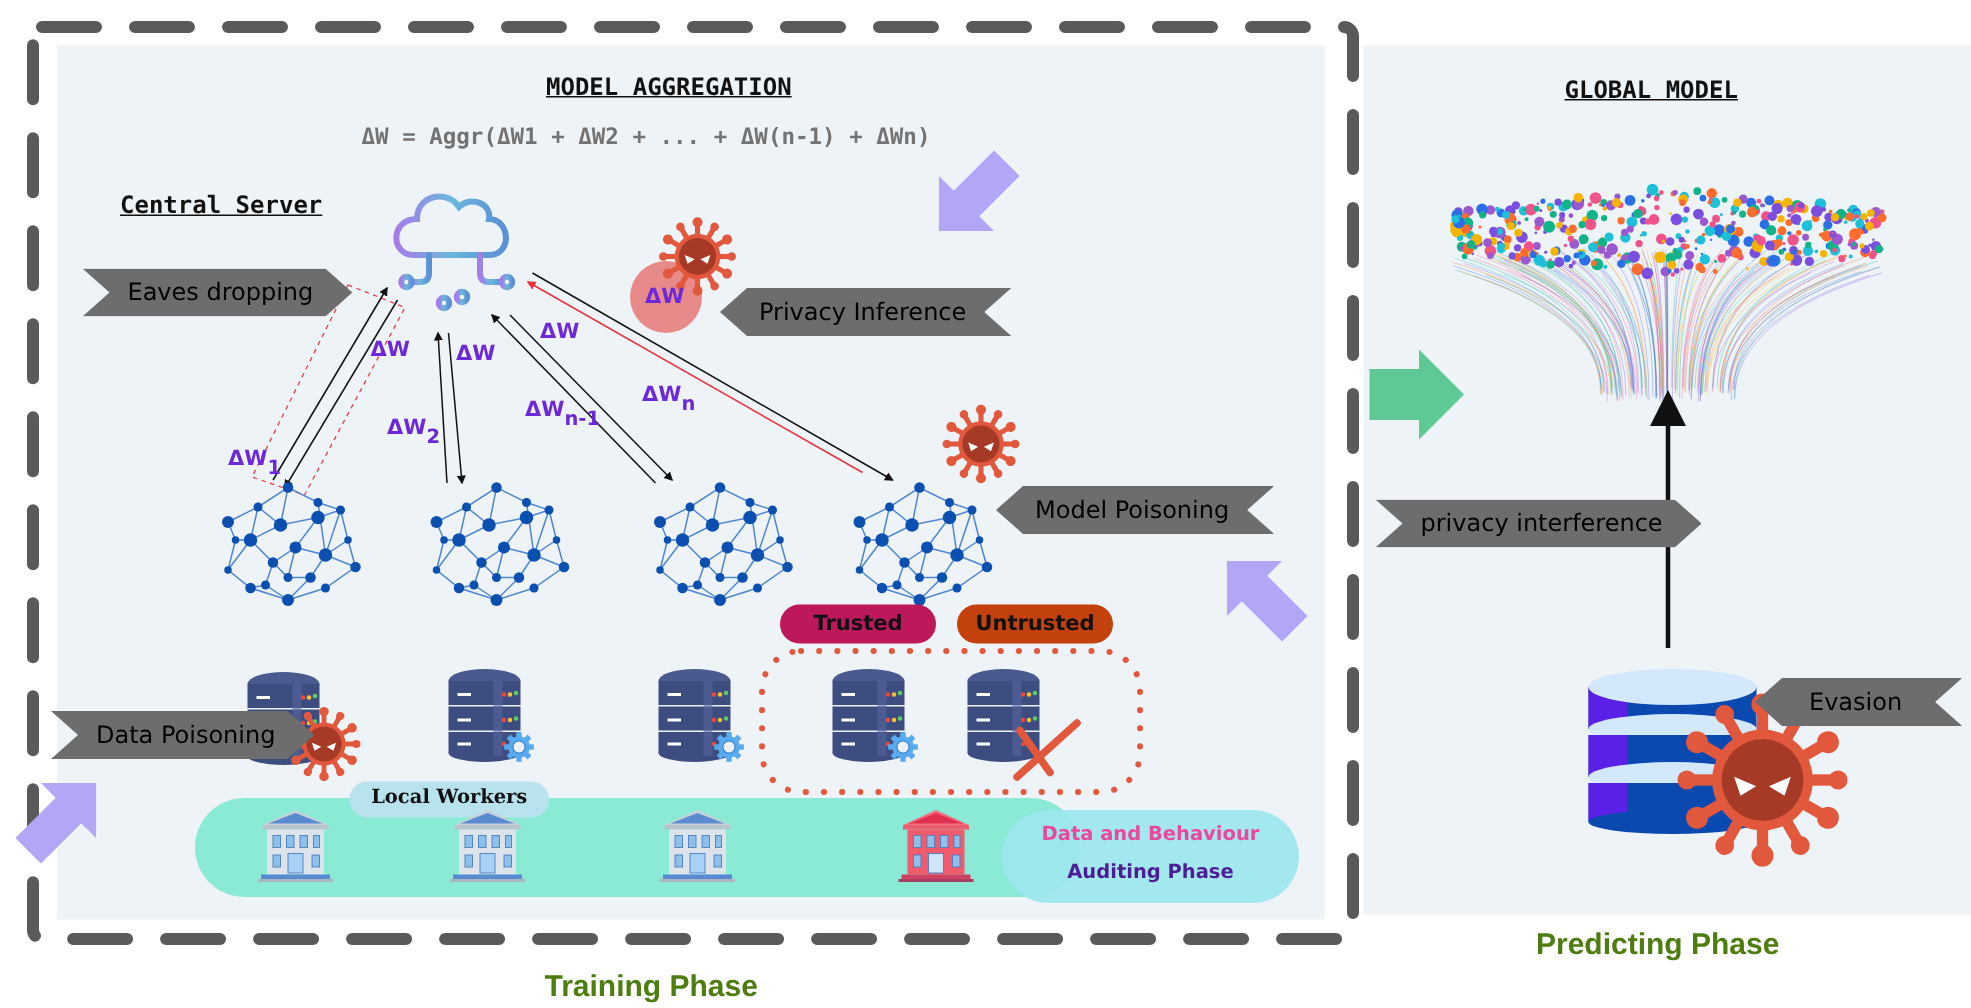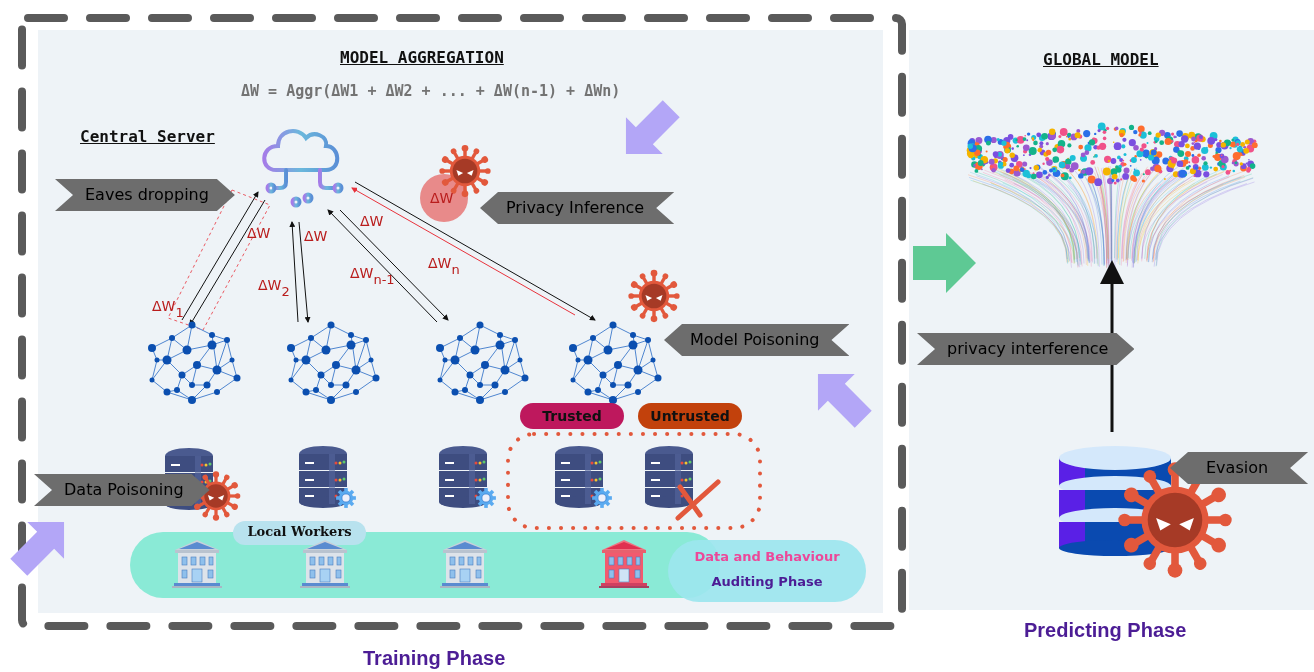--- a/index.html
+++ b/index.html
@@ -6,24 +6,24 @@
   body { width:1314px; height:672px; position:relative; overflow:hidden; font-family:"DejaVu Sans", sans-serif; }
   .abs { position:absolute; }
   .panel-train { left:38px; top:30px; width:845px; height:583px; background:#eef3f7; }
   .panel-predict { left:909px; top:30px; width:405px; height:580px; background:#eef3f7; }
   svg.overlay { position:absolute; left:0; top:0; width:1314px; height:672px; }
   .title-mono { font-family:"DejaVu Sans Mono", monospace; font-weight:bold; text-decoration:underline; color:#111; white-space:nowrap; }
   .formula { font-family:"DejaVu Sans Mono", monospace; font-weight:bold; color:#737373; font-size:15px; white-space:nowrap; }
   .tag { position:absolute; height:32px; background:#6d6d6d; color:#000000; font-size:16px; line-height:32px; white-space:nowrap; font-family:"DejaVu Sans", sans-serif; }
   .tag.right { clip-path:polygon(0 0, calc(100% - 18px) 0, 100% 50%, calc(100% - 18px) 100%, 0 100%, 18px 50%); padding:0 26px 0 30px; }
   .tag.left { clip-path:polygon(18px 0, 100% 0, calc(100% - 18px) 50%, 100% 100%, 18px 100%, 0 50%); padding:0 30px 0 26px; }
-  .dw { font-family:"DejaVu Sans", sans-serif; font-weight:normal; font-size:14px; color:#b91c1c; white-space:nowrap; }
+  .dw { font-family:"DejaVu Sans", sans-serif; font-weight:bold; font-size:14px; color:#6d28d9; white-space:nowrap; }
   .dw sub { font-size:13px; vertical-align:-6px; }
   .pill { position:absolute; border-radius:14px; font-weight:bold; font-size:14px; text-align:center; color:#111; }
-  .phase-label { position:absolute; font-family:"Liberation Sans", sans-serif; font-weight:bold; font-size:20px; color:#4c1d95; white-space:nowrap; }
+  .phase-label { position:absolute; font-family:"Liberation Sans", sans-serif; font-weight:bold; font-size:20px; color:#4d7c0f; white-space:nowrap; }
 </style>
 </head>
 <body>
 
 <div class="abs panel-train"></div>
 <div class="abs panel-predict"></div>
 
 <svg class="overlay" viewBox="0 0 1314 672">
   <defs>
     <linearGradient id="cloudGrad" x1="0" y1="0" x2="1" y2="0">
@@ -832,21 +832,21 @@
     <rect x="-56" y="-10" width="26" height="28" fill="#5a20e6"></rect>
     <ellipse cx="0" cy="18" rx="56" ry="10" fill="#d4e8fb"></ellipse>
     <rect x="-56" y="22" width="112" height="26" fill="#0a4ab0"></rect>
     <rect x="-56" y="22" width="26" height="26" fill="#5a20e6"></rect>
     <ellipse cx="0" cy="48" rx="56" ry="8" fill="#0a4ab0"></ellipse>
     <ellipse cx="0" cy="-42" rx="56" ry="12" fill="#d4e8fb"></ellipse>
   </g>
   <use href="#virus" transform="translate(1175,520) scale(2.1)"></use>
 </svg>
 
-<div class="abs title-mono" style="left:340px; top:48px; font-size:16px;">MODEL AGGREGATION</div>
+<div class="abs title-mono" style="left:364px; top:48px; font-size:16px;">MODEL AGGREGATION</div>
 <div class="abs formula" style="left:241px; top:82px;">ΔW = Aggr(ΔW1 + ΔW2 + ... + ΔW(n-1) + ΔWn)</div>
 <div class="abs title-mono" style="left:80px; top:127px; font-size:16px;">Central Server</div>
 <div class="abs title-mono" style="left:1043px; top:50px; font-size:16px;">GLOBAL MODEL</div>
 
 <div class="tag right" style="left:55px; top:179px;">Eaves dropping</div>
 <div class="tag left" style="left:480px; top:192px;">Privacy Inference</div>
 <div class="tag left" style="left:664px; top:324px;">Model Poisoning</div>
 <div class="tag right" style="left:34px; top:474px;">Data Poisoning</div>
 <div class="tag right" style="left:917px; top:333px;">privacy interference</div>
 <div class="tag left" style="left:1170px; top:452px; padding:0 40px 0 36px;">Evasion</div>

